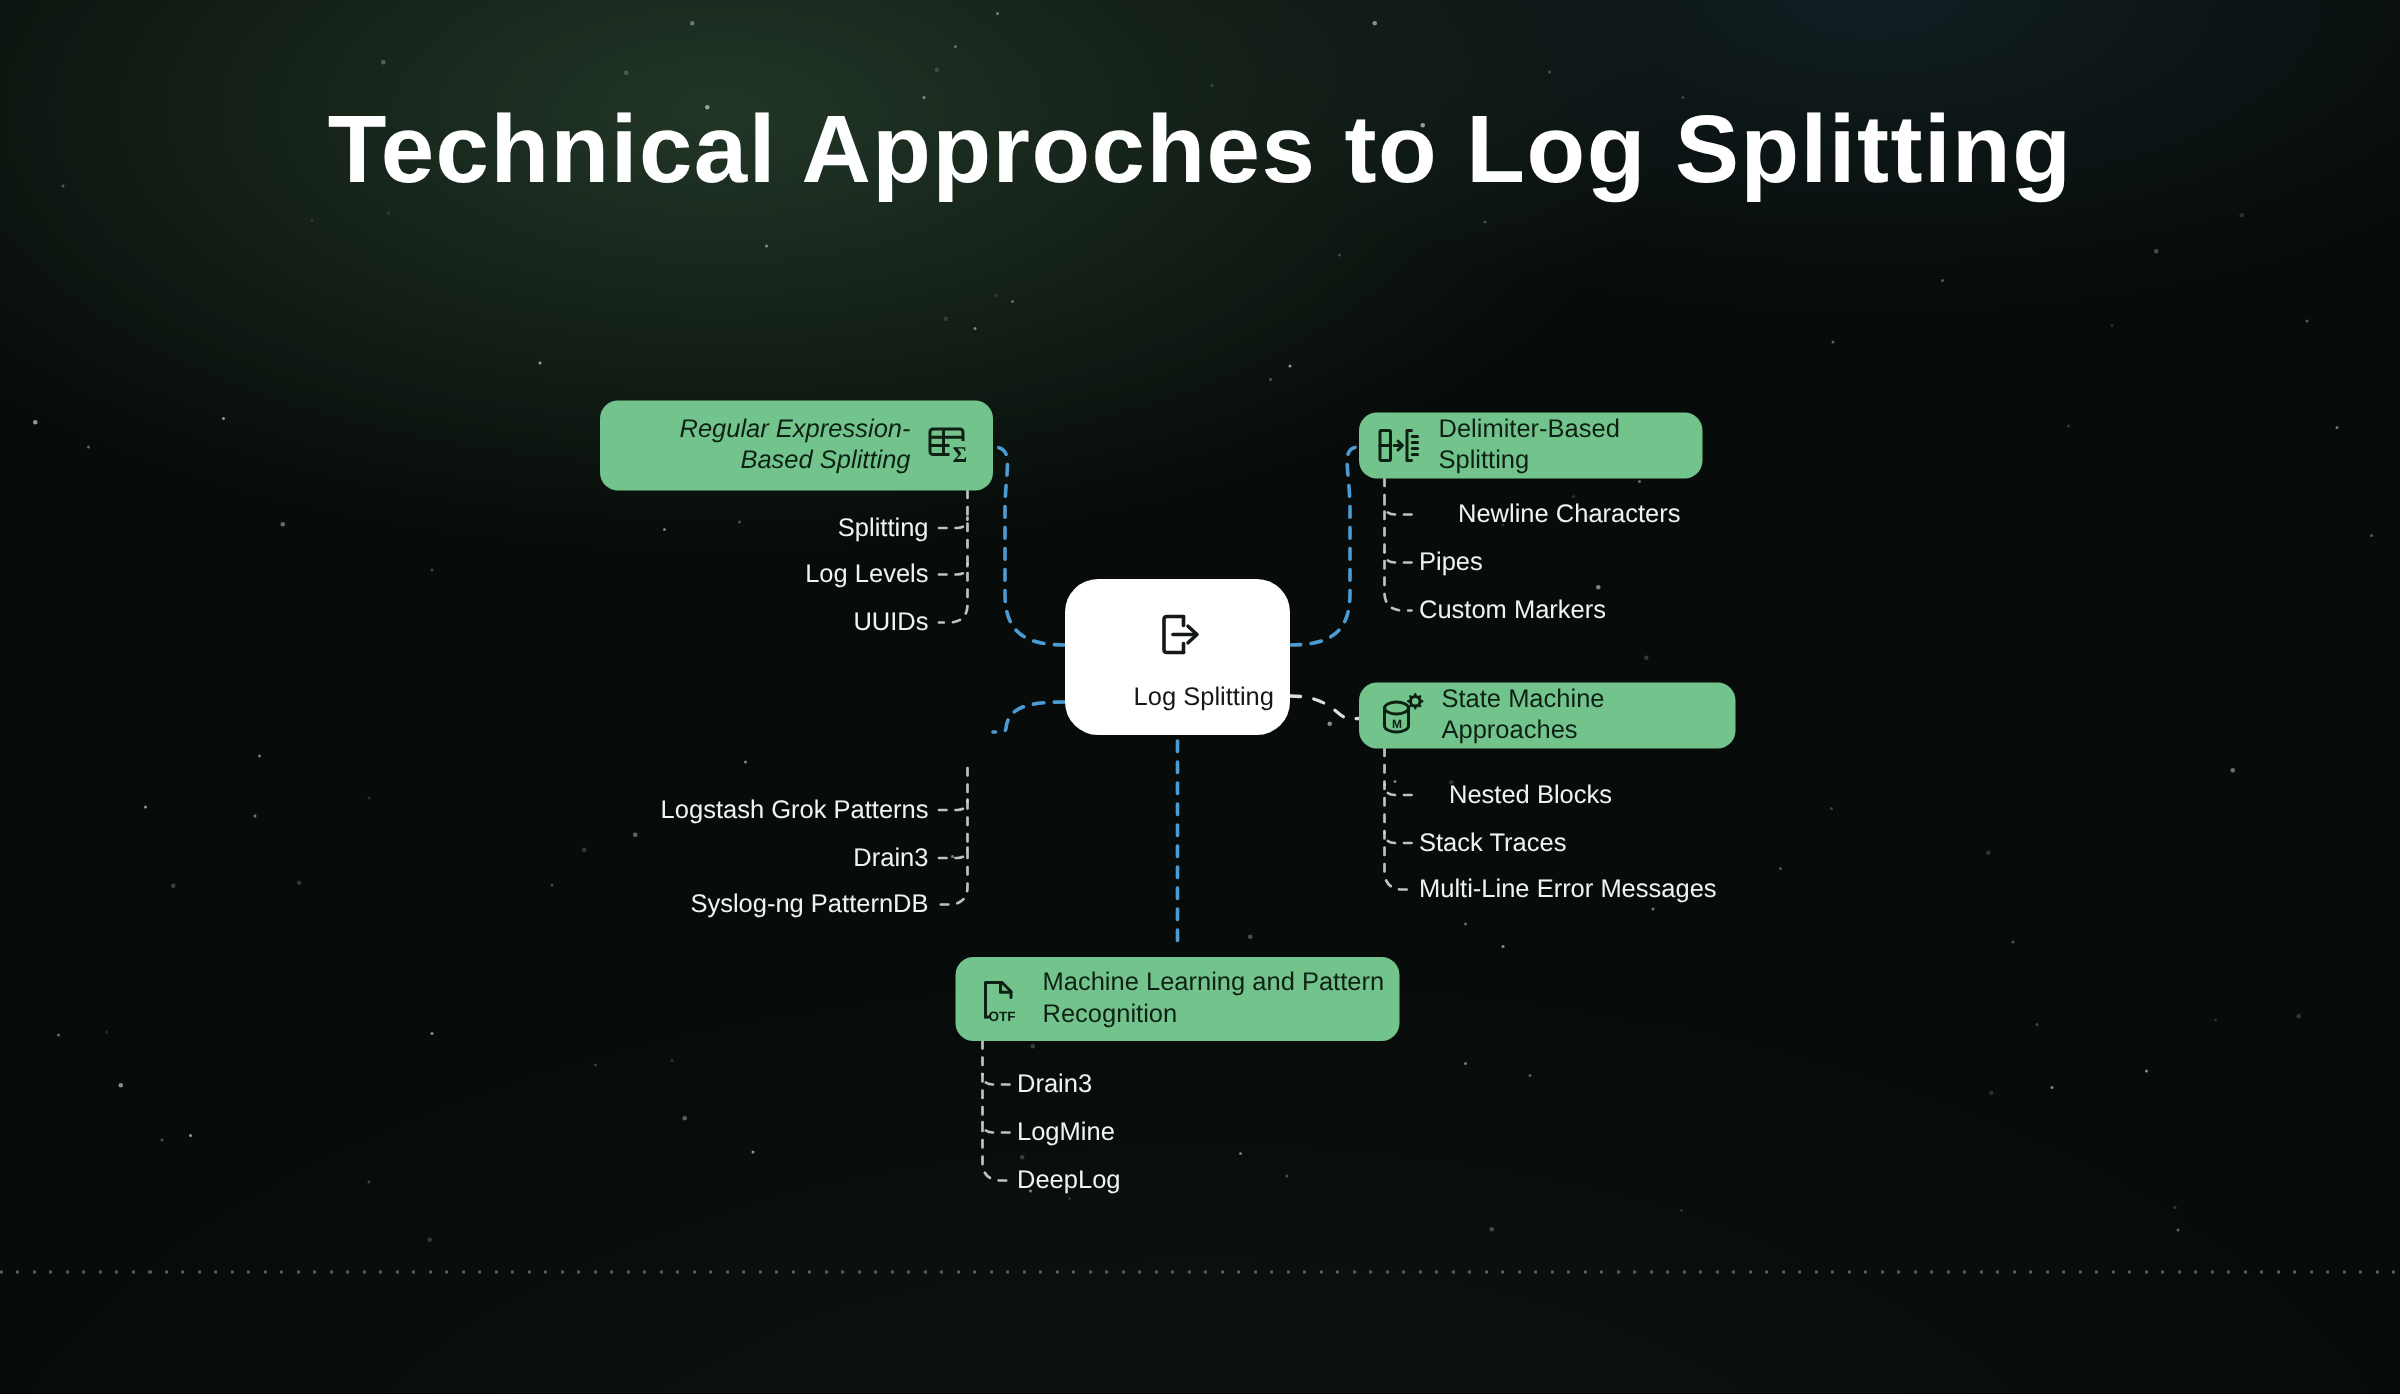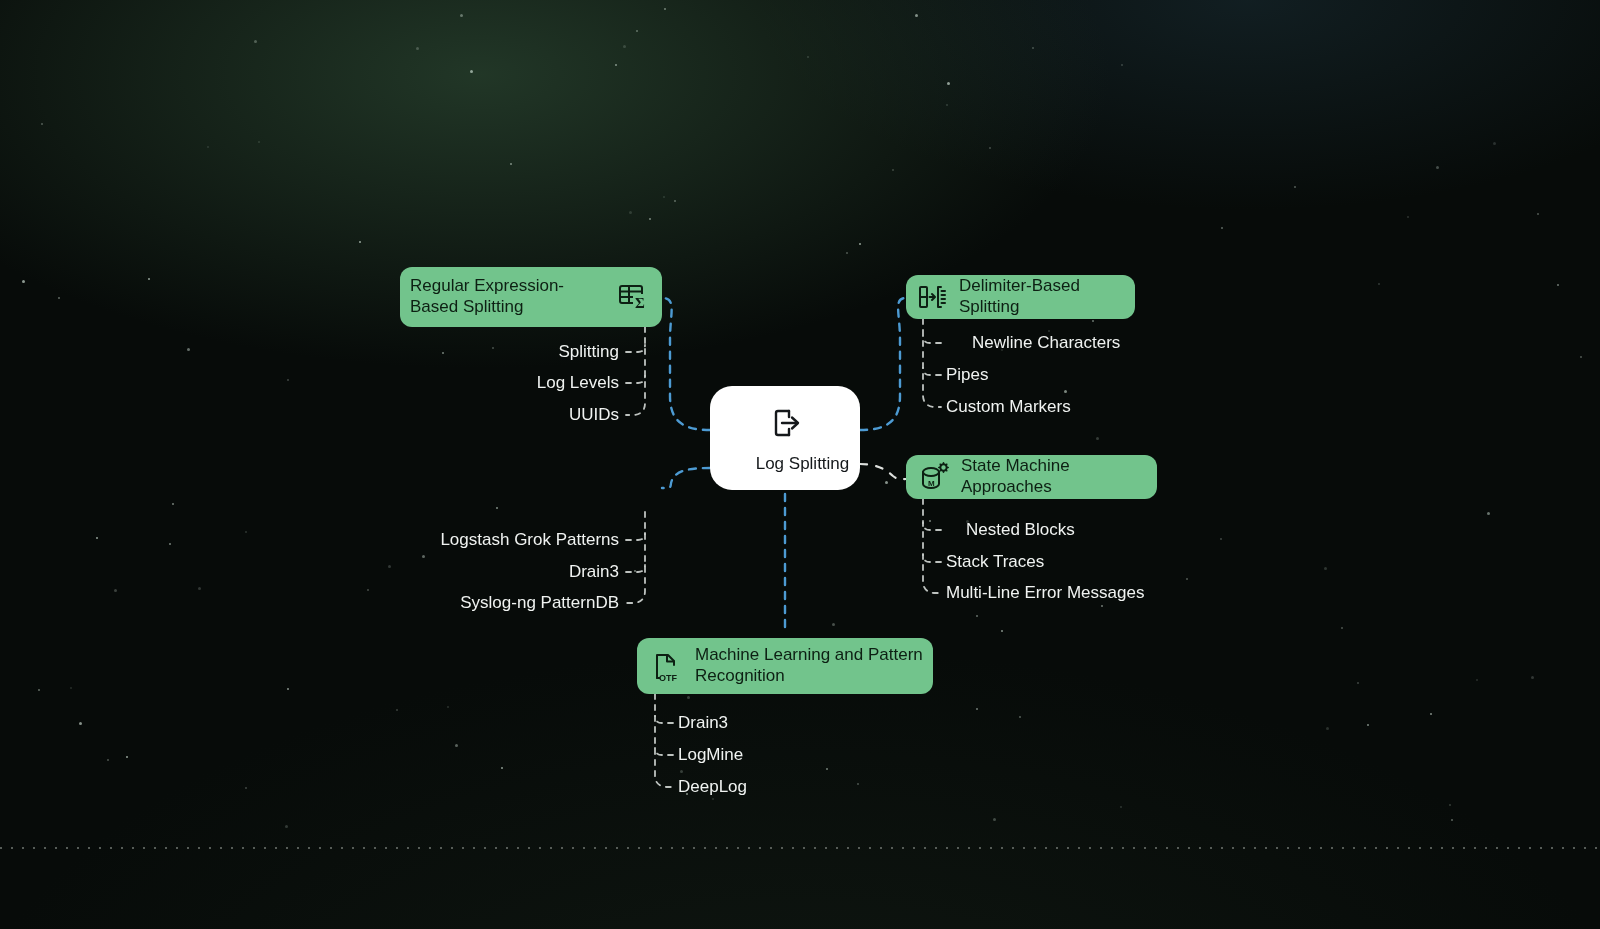--- a/index.html
+++ b/index.html
@@ -28,21 +28,21 @@
 
   .branch-box{
     position:absolute;background:#72c48c;border-radius:12px;
     display:flex;align-items:center;box-sizing:border-box;
     color:#0d2013;font-size:17px;line-height:1.22;
   }
   .branch-box .bicon{flex:0 0 auto;display:flex;align-items:center;justify-content:center;}
   .branch-box .blabel{white-space:normal;}
 
   #box-regex{left:400px;top:267px;width:262px;height:60px;justify-content:flex-end;padding:0 12px 0 10px;gap:9px;}
-  #box-regex .blabel{width:200px;}
+  #box-regex .blabel{text-align:right;width:200px;font-style:italic;}
   #box-template{left:412px;top:470px;width:250px;height:42px;justify-content:flex-end;padding:0 10px;gap:9px;}
   #box-delimiter{left:906px;top:275px;width:229px;height:44px;padding:0 10px 0 11px;gap:10px;justify-content:space-between;}
   #box-state{left:906px;top:455px;width:251px;height:44px;padding:0 10px 0 11px;gap:10px;}
   #box-ml{left:637px;top:638px;width:296px;height:56px;padding:0 10px 0 13px;gap:11px;}
   #box-ml .blabel{width:240px;}
 
   .center-node{
     position:absolute;left:710px;top:386px;width:150px;height:104px;
     background:#ffffff;border-radius:22px;
     display:flex;flex-direction:column;align-items:center;justify-content:center;gap:6px;
@@ -176,20 +176,21 @@
       <div class="star" style="height: 2px; width: 2px; left: 664px; top: 8px; opacity: 0.5;"></div>
       <div class="star" style="height: 2px; width: 2px; left: 634px; top: 570px; opacity: 0.57;"></div>
       <div class="star" style="height: 3px; width: 3px; left: 187px; top: 348px; opacity: 0.47;"></div>
       <div class="star" style="height: 3px; width: 3px; left: 470px; top: 70px; opacity: 0.66;"></div>
       <div class="star" style="height: 3px; width: 3px; left: 1324px; top: 567px; opacity: 0.2;"></div>
       <div class="star" style="height: 2px; width: 2px; left: 501px; top: 767px; opacity: 0.66;"></div>
       <div class="star" style="height: 3px; width: 3px; left: 1081px; top: 282px; opacity: 0.29;"></div>
       <div class="star" style="height: 2px; width: 2px; left: 172px; top: 503px; opacity: 0.55;"></div>
     </div>
 
+  <h1 class="page-title">Technical Approches to Log Splitting</h1>
 
   <svg class="connectors" width="1600" height="929" viewBox="0 0 1600 929">
 
     <g>
       <path class="c-blue" d="M710,430 C684,430 670,422 670,396 L670,340 C670,313 677,298 662,298"></path>
       <path class="c-blue" d="M710,468 C684,468 676,472 672,480 C669,487 674,488 662,488"></path>
       <path class="c-blue" d="M860,430 C886,430 900,422 900,396 L900,340 C900,313 893,298 906,298"></path>
       <path class="c-blue" d="M785,494 L785,634"></path>
       <path class="c-white" d="M860,464 C878,464 886,470 893,476 C898,480 900,479 906,479"></path>
     </g>

